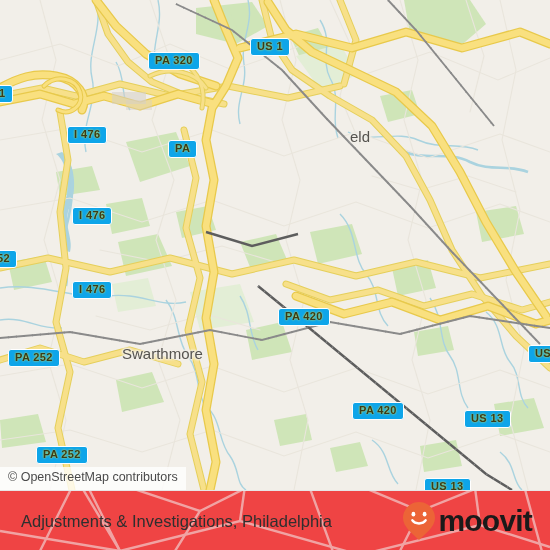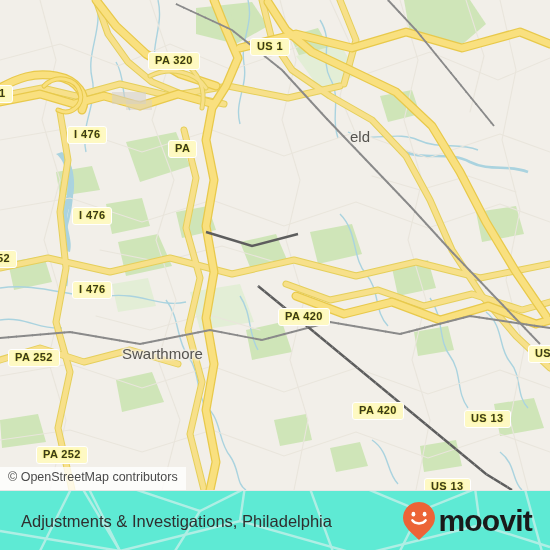--- a/index.html
+++ b/index.html
@@ -14,21 +14,21 @@
   #map{
     position:absolute;left:0;top:0;width:550px;height:490px;
     background:#f2efe9;
     overflow:hidden;
   }
   #map svg{position:absolute;left:0;top:0;}
 
   
   .shield{
     position:absolute;
-    background:#fef9c3;
+    background:#0ea5e9;
     border:1.5px solid #ffffff;
     border-radius:3px;
     color:#3a3a1a;
     font-size:11px;
     font-weight:bold;
     letter-spacing:.4px;
     padding:2px 6px 3px 6px;
     line-height:11px;
     white-space:nowrap;
     box-sizing:border-box;
@@ -85,21 +85,21 @@
     color:#4a4a4a;
     font-size:12.5px;
     padding:3px 8px 12px 8px;
     line-height:14px;
     white-space:nowrap;
   }
 
   
   #bottombar{
     position:absolute;left:0;top:490px;width:550px;height:60px;
-    background:#5eead4;
+    background:#ef4444;
     border-top:1px solid #e6e6e6;
     overflow:hidden;
   }
   #bottombar-watermark{
     position:absolute;left:0;top:-40px;width:550px;height:140px;
     opacity:.55;
   }
   #bottom-title{
     position:absolute;left:21px;top:50%;transform:translateY(-50%);
     font-size:16.5px;color:#2f2f2f;white-space:nowrap;

